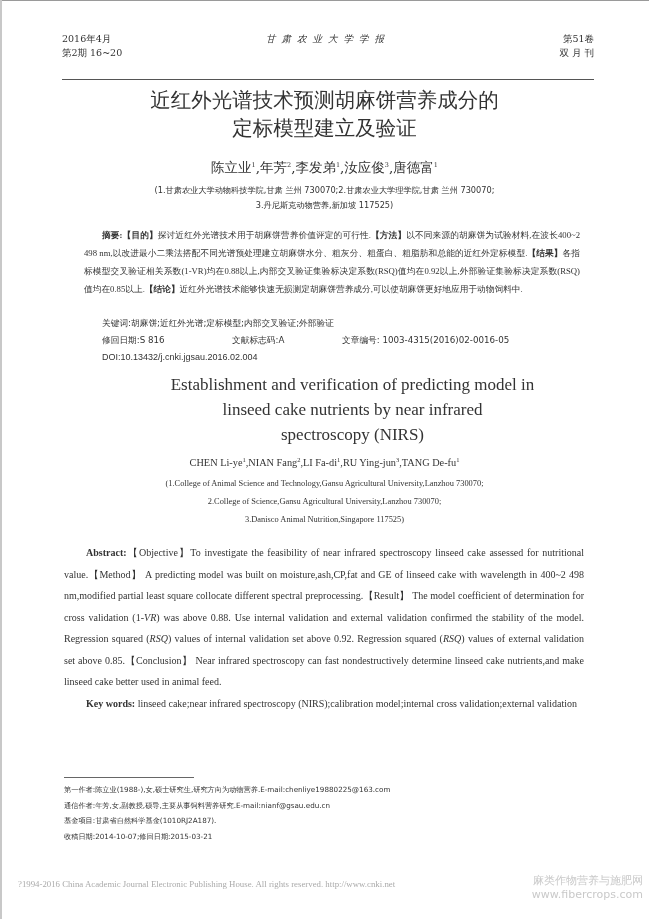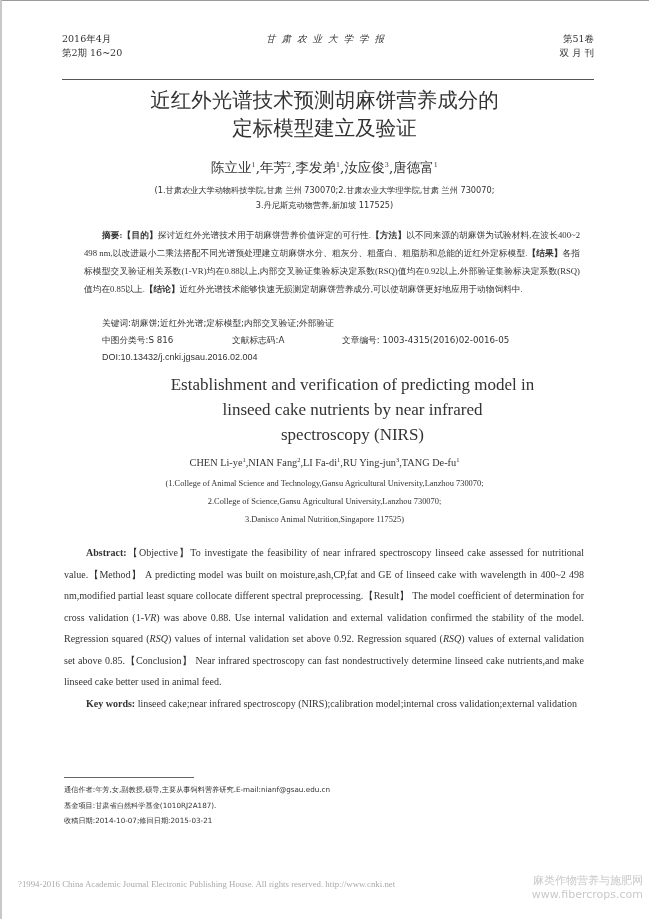--- a/index.html
+++ b/index.html
@@ -86,21 +86,21 @@
 
 <div class="abstract-cn">
   <b>摘要:</b><b>【目的】</b><span>探讨近红外光谱技术用于胡麻饼营养价值评定的可行性.</span><b>【方法】</b><span>以不同来源的胡麻饼为试验材料,在波长400~2 498 nm,以改进最小二乘法搭配不同光谱预处理建立胡麻饼水分、粗灰分、粗蛋白、粗脂肪和总能的近红外定标模型.</span><b>【结果】</b><span>各指标模型交叉验证相关系数(1-VR)均在0.88以上,内部交叉验证集验标决定系数(RSQ)值均在0.92以上,外部验证集验标决定系数(RSQ)值均在0.85以上.</span><b>【结论】</b><span>近红外光谱技术能够快速无损测定胡麻饼营养成分,可以使胡麻饼更好地应用于动物饲料中.</span>
 </div>
 
 <div class="meta-line" style="top:318px;">
   <span>关键词:</span><span>胡麻饼;近红外光谱;定标模型;内部交叉验证;外部验证</span>
 </div>
 
 <div class="meta-line meta-row" style="top:335px;">
-  <span style="width:130px;"><span>中图分类号:</span><span>S 816</span></span><span style="width:110px;"><span>文献标志码:</span><span>A</span></span><span><span>文章编号:</span> <span>1003-4315(2016)02-0016-05</span></span>
+  <span style="width:130px;"><span>修回日期:</span><span>S 816</span></span><span style="width:110px;"><span>文献标志码:</span><span>A</span></span><span><span>文章编号:</span> <span>1003-4315(2016)02-0016-05</span></span>
 </div>
 
 <div class="doi">DOI:10.13432/j.cnki.jgsau.2016.02.004</div>
 
 <div class="title-en">
   <div>Establishment and verification of predicting model in</div>
   <div>linseed cake nutrients by near infrared</div>
   <div>spectroscopy (NIRS)</div>
 </div>
 
@@ -117,20 +117,21 @@
 <div class="abstract-en">
   <b>Abstract:</b><span>【Objective】</span><span>To investigate the feasibility of near infrared spectroscopy linseed cake assessed for nutritional value.</span><span>【Method】</span><span> A predicting model was built on moisture,ash,CP,fat and GE of linseed cake with wavelength in 400~2 498 nm,modified partial least square collocate different spectral preprocessing.</span><span>【Result】</span><span><span> The model coefficient of determination for cross validation (1-</span><i>VR</i><span>) was above 0.88. Use internal validation and external validation confirmed the stability of the model. Regression squared (</span><i>RSQ</i><span>) values of internal validation set above 0.92. Regression squared (</span><i>RSQ</i><span>) values of external validation set above 0.85.</span></span><span>【Conclusion】</span><span> Near infrared spectroscopy can fast nondestructively determine linseed cake nutrients,and make linseed cake better used in animal feed.</span>
 </div>
 
 <div class="keywords-en">
   <b>Key words:</b><span> linseed cake;near infrared spectroscopy (NIRS);calibration model;internal cross validation;external validation</span>
 </div>
 
 <div class="footnote-rule"></div>
 <div class="footnotes">
+  <div>第一作者:陈立业(1988-),女,硕士研究生,研究方向为动物营养.E-mail:chenliye19880225@163.com</div>
   <div>通信作者:年芳,女,副教授,硕导,主要从事饲料营养研究.E-mail:nianf@gsau.edu.cn</div>
   <div>基金项目:甘肃省自然科学基金(1010RJ2A187).</div>
   <div>收稿日期:2014-10-07;修回日期:2015-03-21</div>
 </div>
 
 <div class="copyright">?1994-2016 China Academic Journal Electronic Publishing House. All rights reserved.    http://www.cnki.net</div>
 <div class="watermark">
   <div class="wm-cn">麻类作物营养与施肥网</div>
   <div class="wm-url">www.fibercrops.com</div>
 </div>

